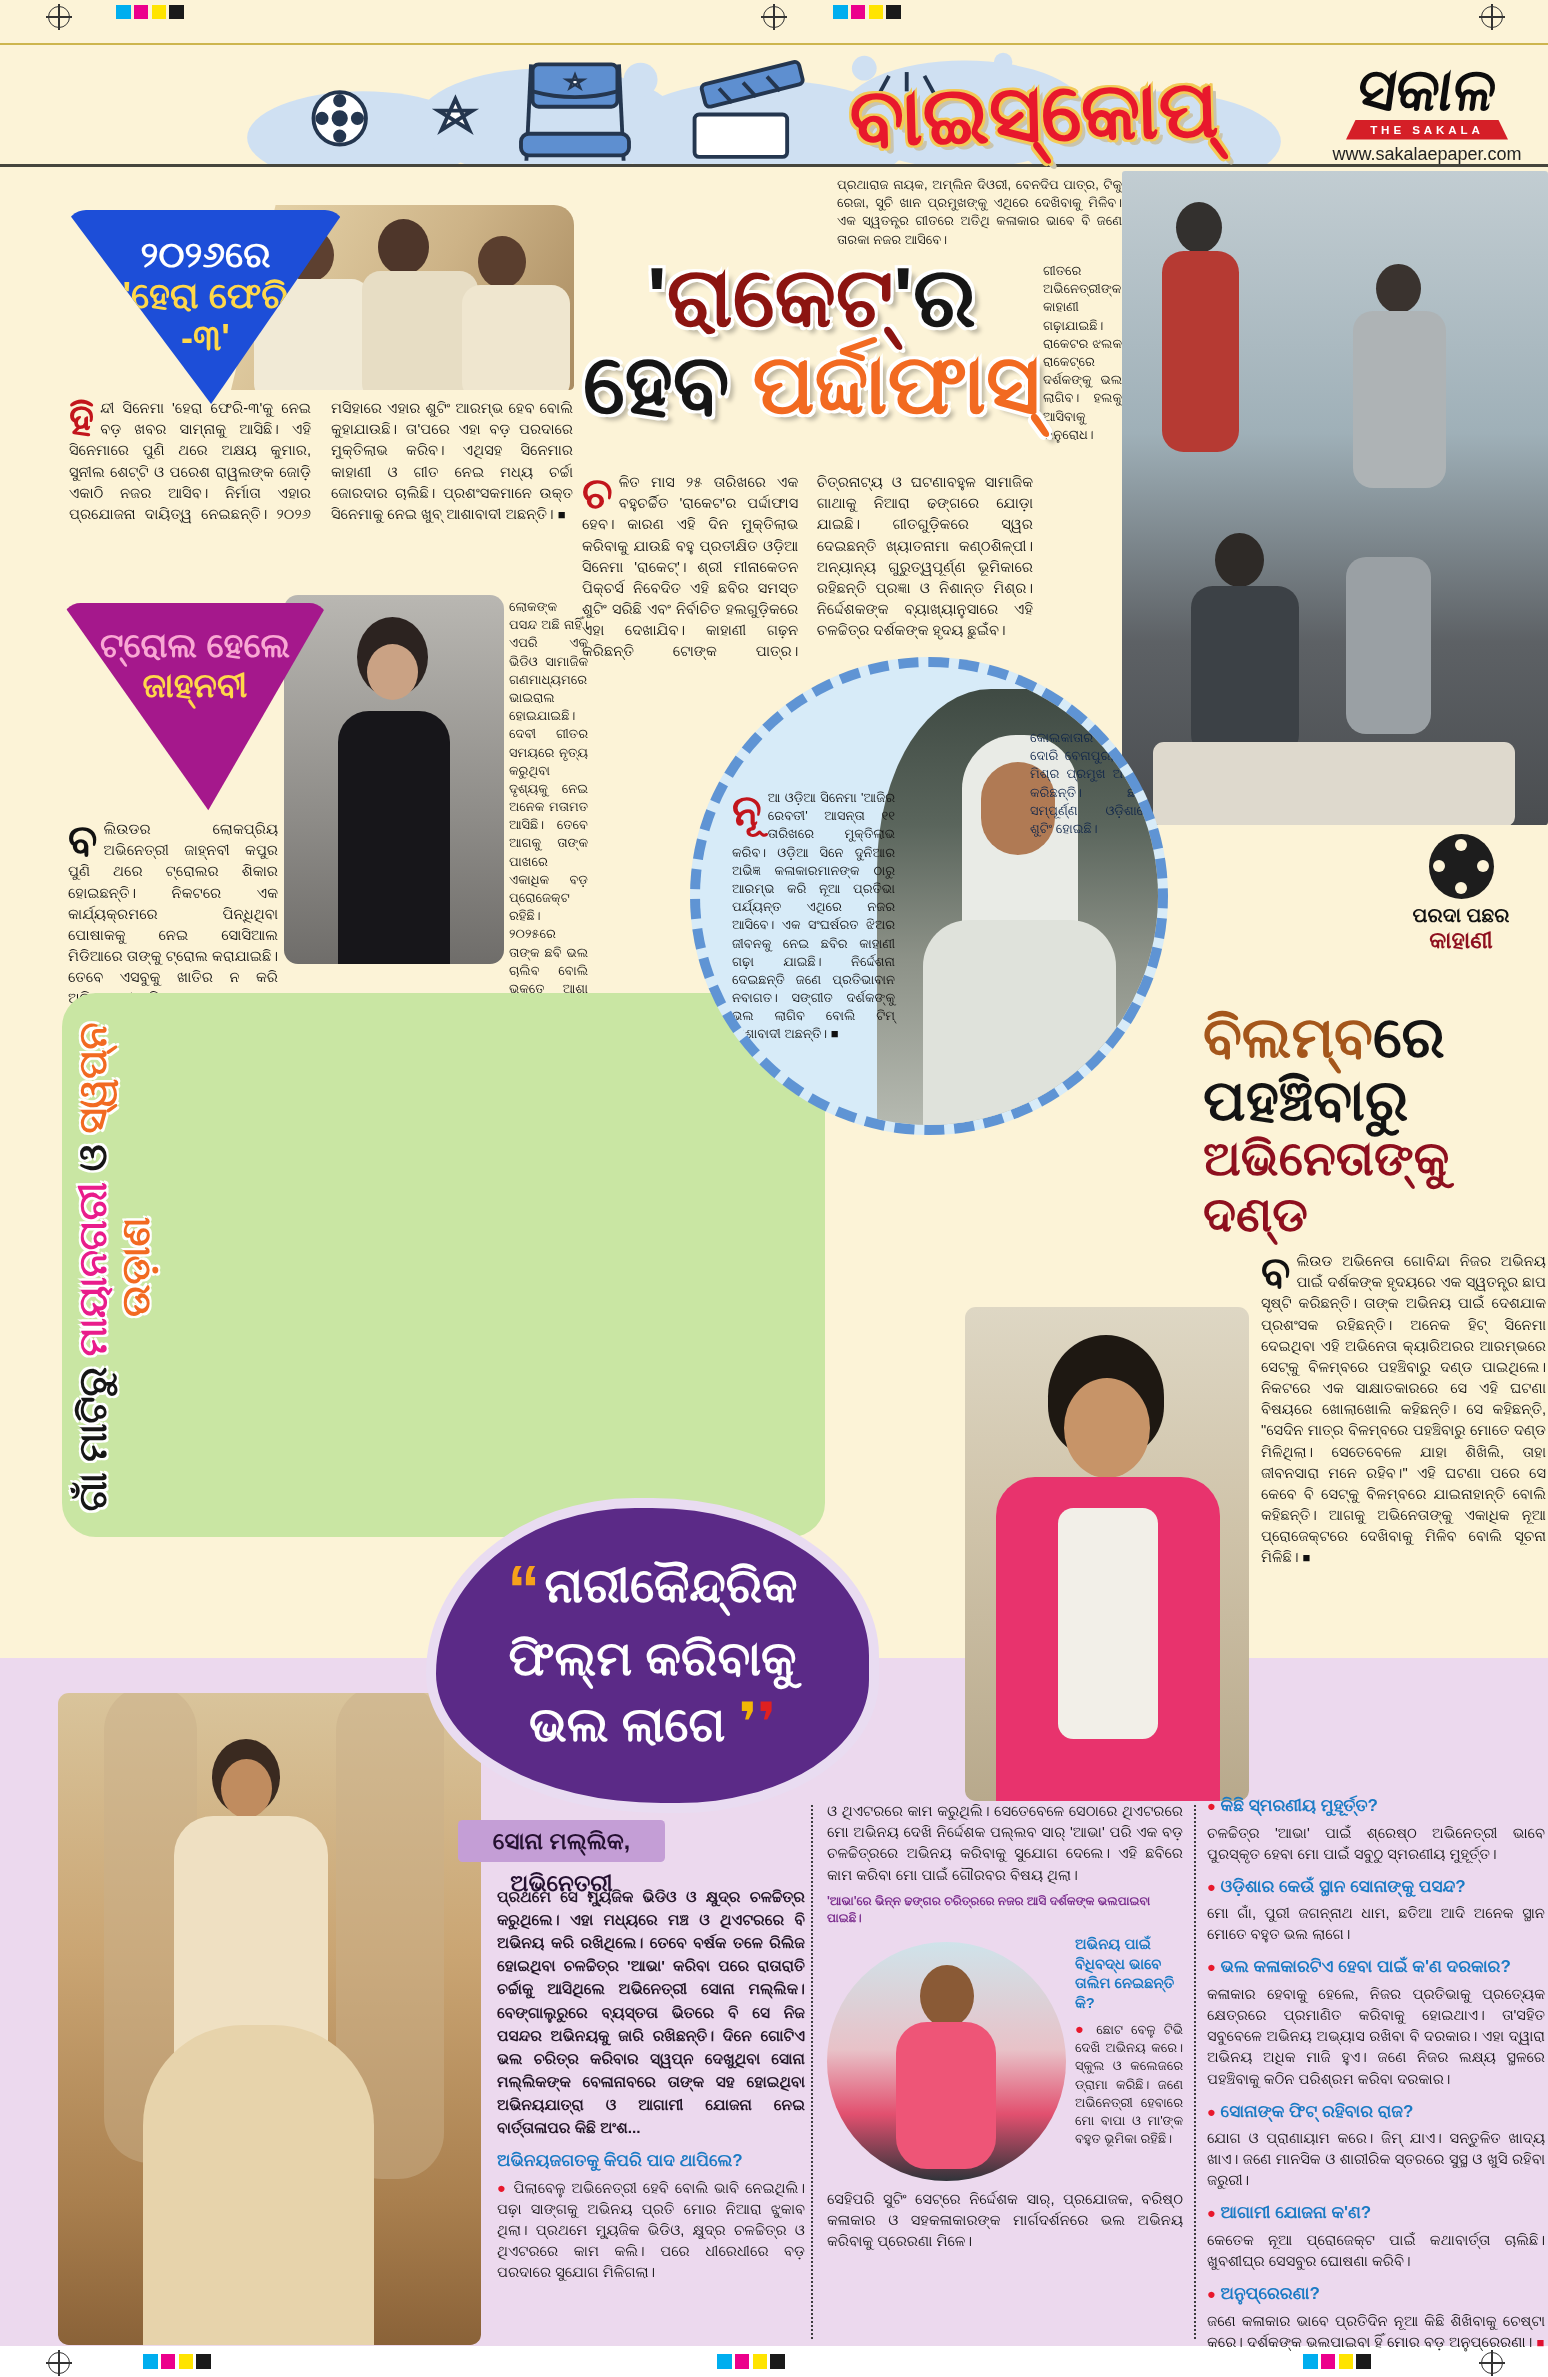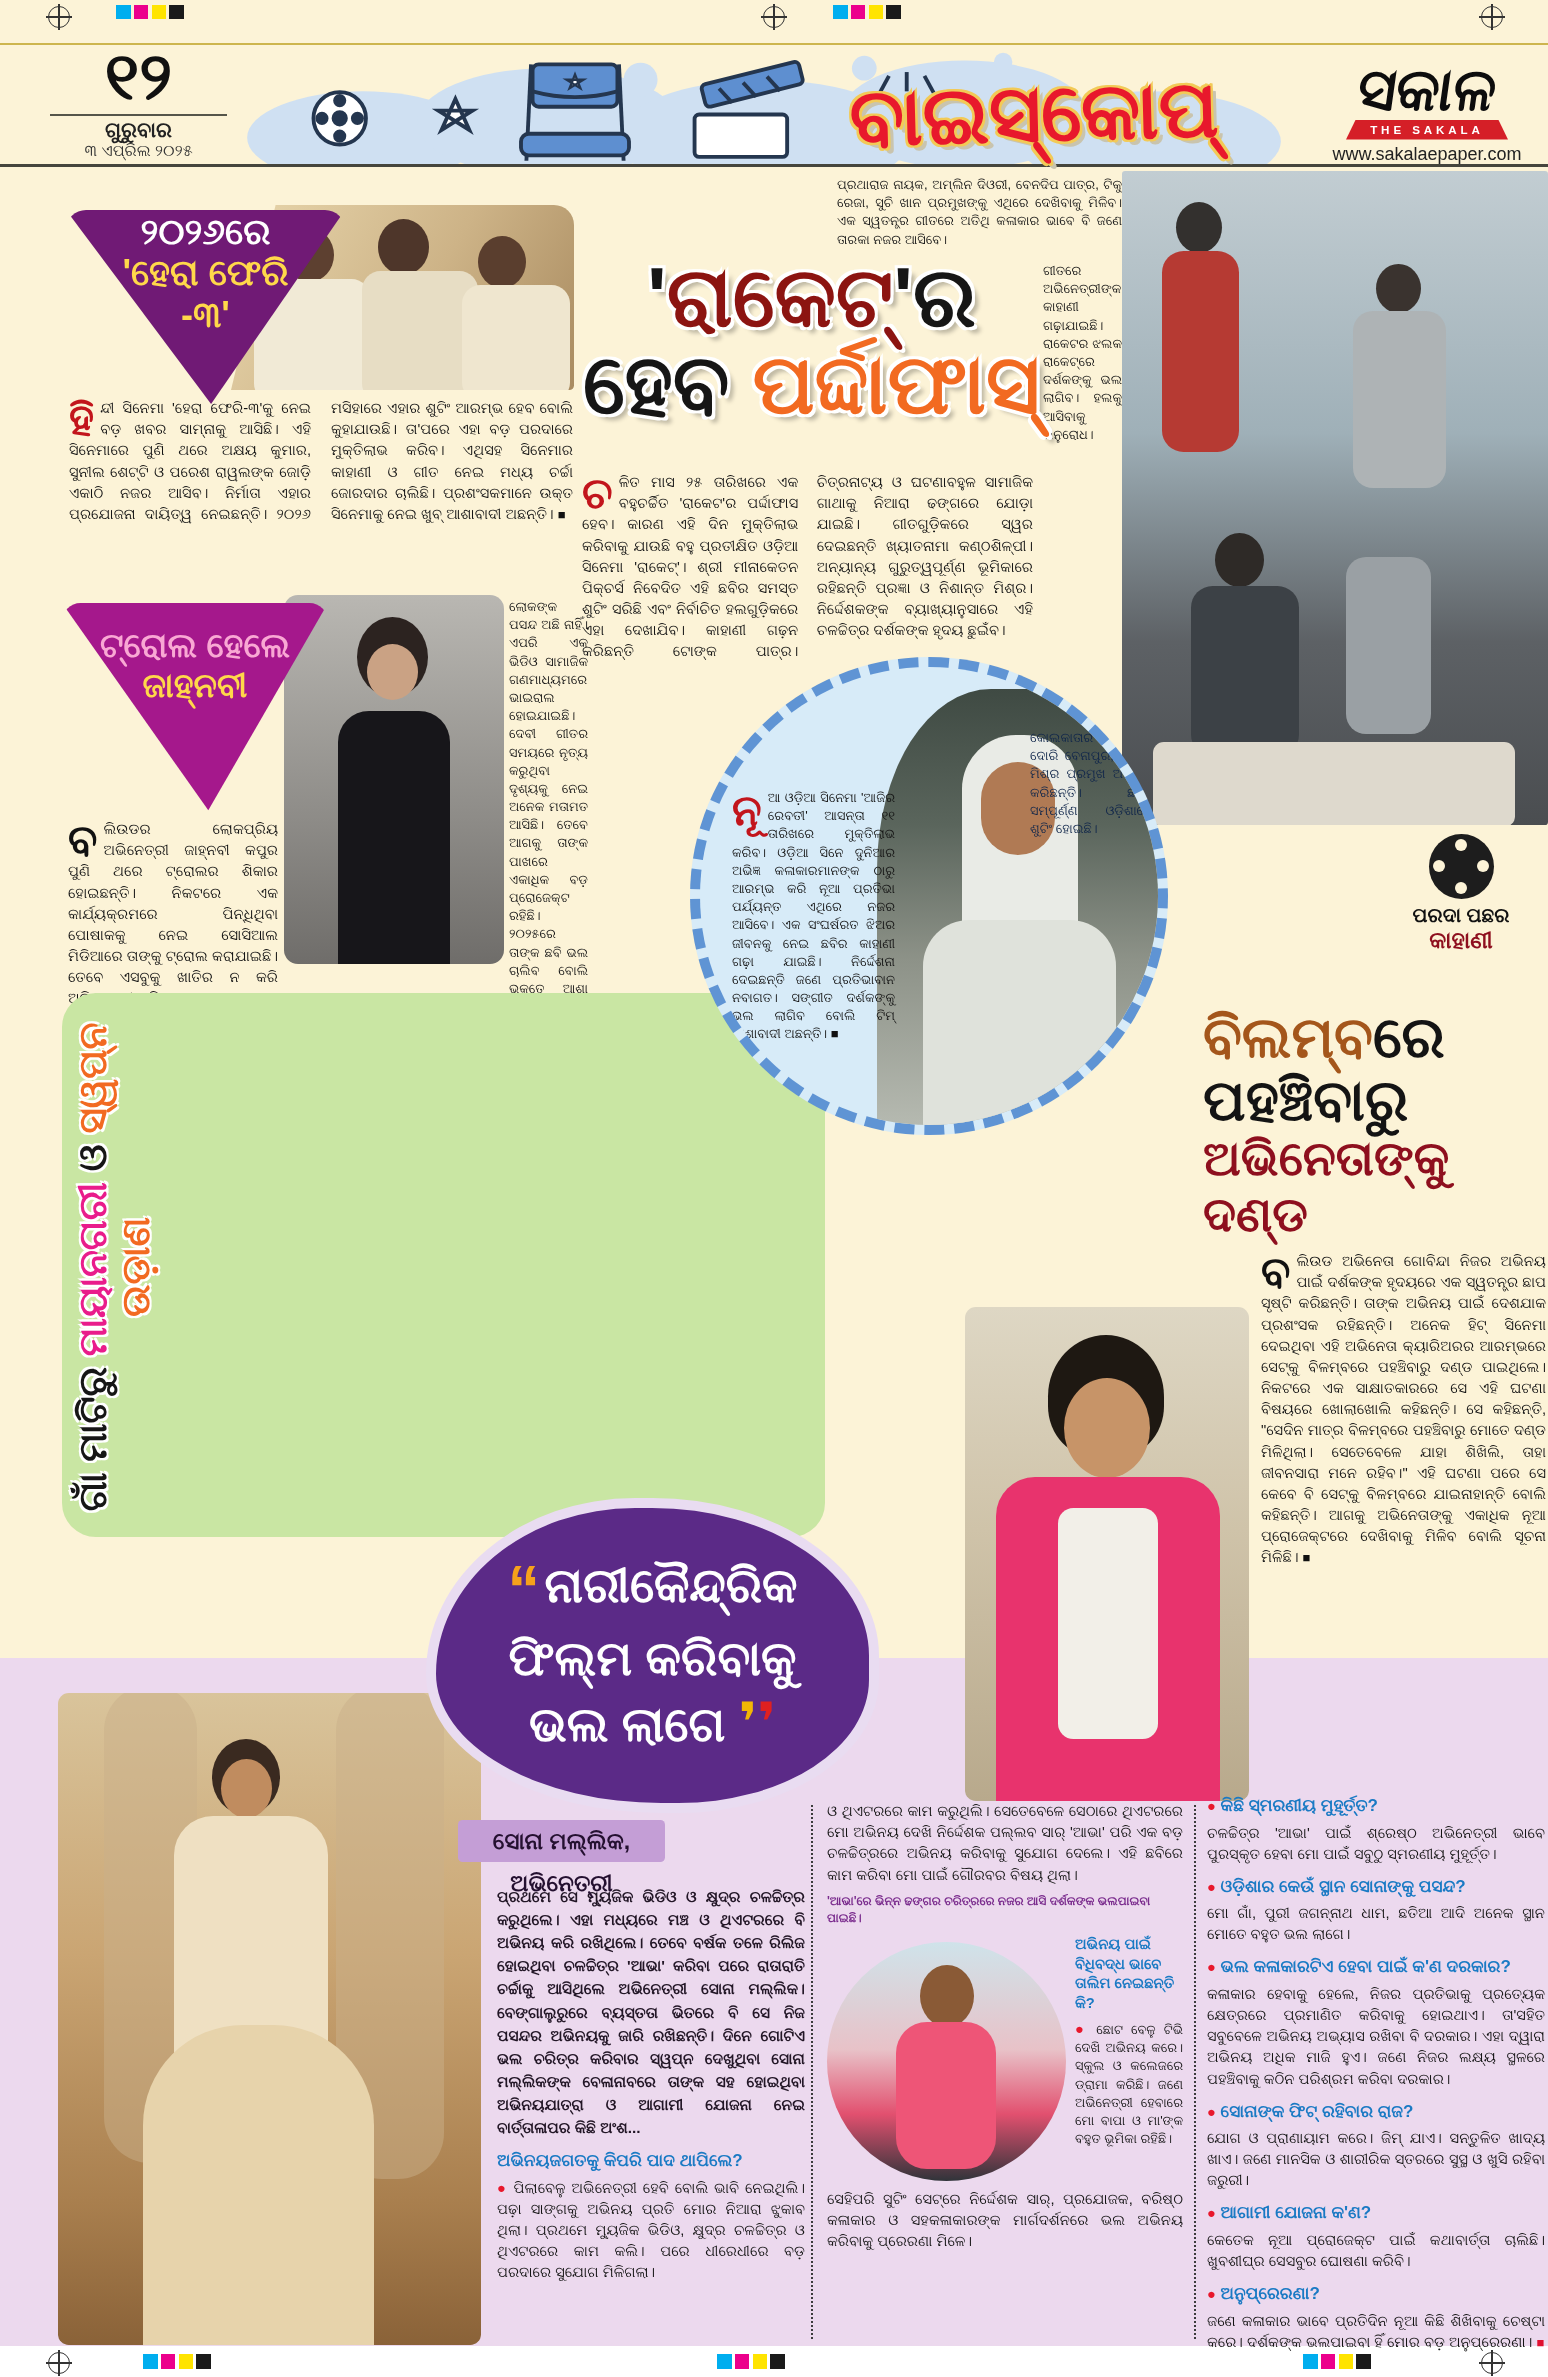--- a/index.html
+++ b/index.html
@@ -26,22 +26,22 @@
   .cloudart{position:absolute;left:224px;top:45px;width:1080px;height:122px;z-index:1;}
   
   .bt{font-size:14.7px;line-height:1.44;text-align:justify;color:#141414;}
   .bt-sm{font-size:13px;line-height:1.4;text-align:justify;color:#141414;}
   .dc{float:left;font-weight:900;line-height:.85;margin:3.1px 6.2px 0 0;}
   .dc-red{color:#c2151c;font-size:43px;}
   .dc-blk{color:#111;font-size:43px;}
   .endsq{color:#111;font-size:13px;}
   .endsq-red{color:#e01030;font-size:13px;}
   
-  .hera-tri{position:absolute;left:66px;top:210px;width:279px;height:202px;background:#701a75;
-      clip-path:polygon(0 0,100% 0,52% 96%);border-radius:20px;z-index:2;text-align:center;padding-top:1px;box-sizing:border-box;}
+  .hera-tri{position:absolute;left:66px;top:210px;width:279px;height:202px;background:#1d4ed8;
+      clip-path:polygon(0 0,100% 0,52% 96%);border-radius:20px;z-index:2;text-align:center;padding-top:24px;box-sizing:border-box;}
   .hera-tri .l1{font-size:36px;font-weight:900;color:#fff;line-height:1.15;}
   .hera-tri .l2,.hera-tri .l3{font-size:36px;font-weight:900;color:#ffd84a;line-height:1.15;}
   .photo{position:absolute;overflow:hidden;}
   .ph-hera{left:231px;top:205px;width:343px;height:185px;border-radius:0 20px 4.6px 0;
       background:linear-gradient(120deg,#e8d6ac 0%,#cdb387 55%,#a98b60 100%);
       clip-path:polygon(13% 0,100% 0,100% 100%,0 100%);z-index:1;}
   
   .troll-tri{position:absolute;left:62px;top:603px;width:266px;height:216px;background:#a5188c;
       clip-path:polygon(0 0,100% 0,55% 96%);border-radius:18.5px;z-index:2;text-align:center;padding-top:21.6px;box-sizing:border-box;}
   .troll-tri .l1{font-size:34px;font-weight:900;color:#f9a8d4;line-height:1.2;}
@@ -140,26 +140,20 @@
   <div class="reg" style="left:763px;top:6.2px;"></div>
   <div class="cmyk" style="left:833px;top:4.6px;">
     <i class="c-c"></i>
       <i class="c-m"></i>
       <i class="c-y"></i>
       <i class="c-k"></i>
   </div>
   <div class="reg" style="left:1481px;top:6.2px;"></div>
 
   <div class="topline"></div>
-  <div class="pagenum">
-    <div class="num">୧୨</div>
-    <div class="rule"></div>
-    <div class="day">ଗୁରୁବାର</div>
-    <div class="date">୩ ଏପ୍ରିଲ ୨୦୨୫</div>
-  </div>
 
   <svg class="cloudart" viewBox="0 0 1400 158">
     <g fill="#cfe0f2">
       <ellipse cx="180" cy="120" rx="150" ry="60"></ellipse>
         <ellipse cx="420" cy="100" rx="170" ry="70"></ellipse>
       <ellipse cx="700" cy="120" rx="190" ry="75"></ellipse>
         <ellipse cx="960" cy="90" rx="160" ry="70"></ellipse>
       <ellipse cx="1200" cy="125" rx="170" ry="65"></ellipse>
         <circle cx="540" cy="45" r="22"></circle>
       <circle cx="830" cy="30" r="16"></circle>

